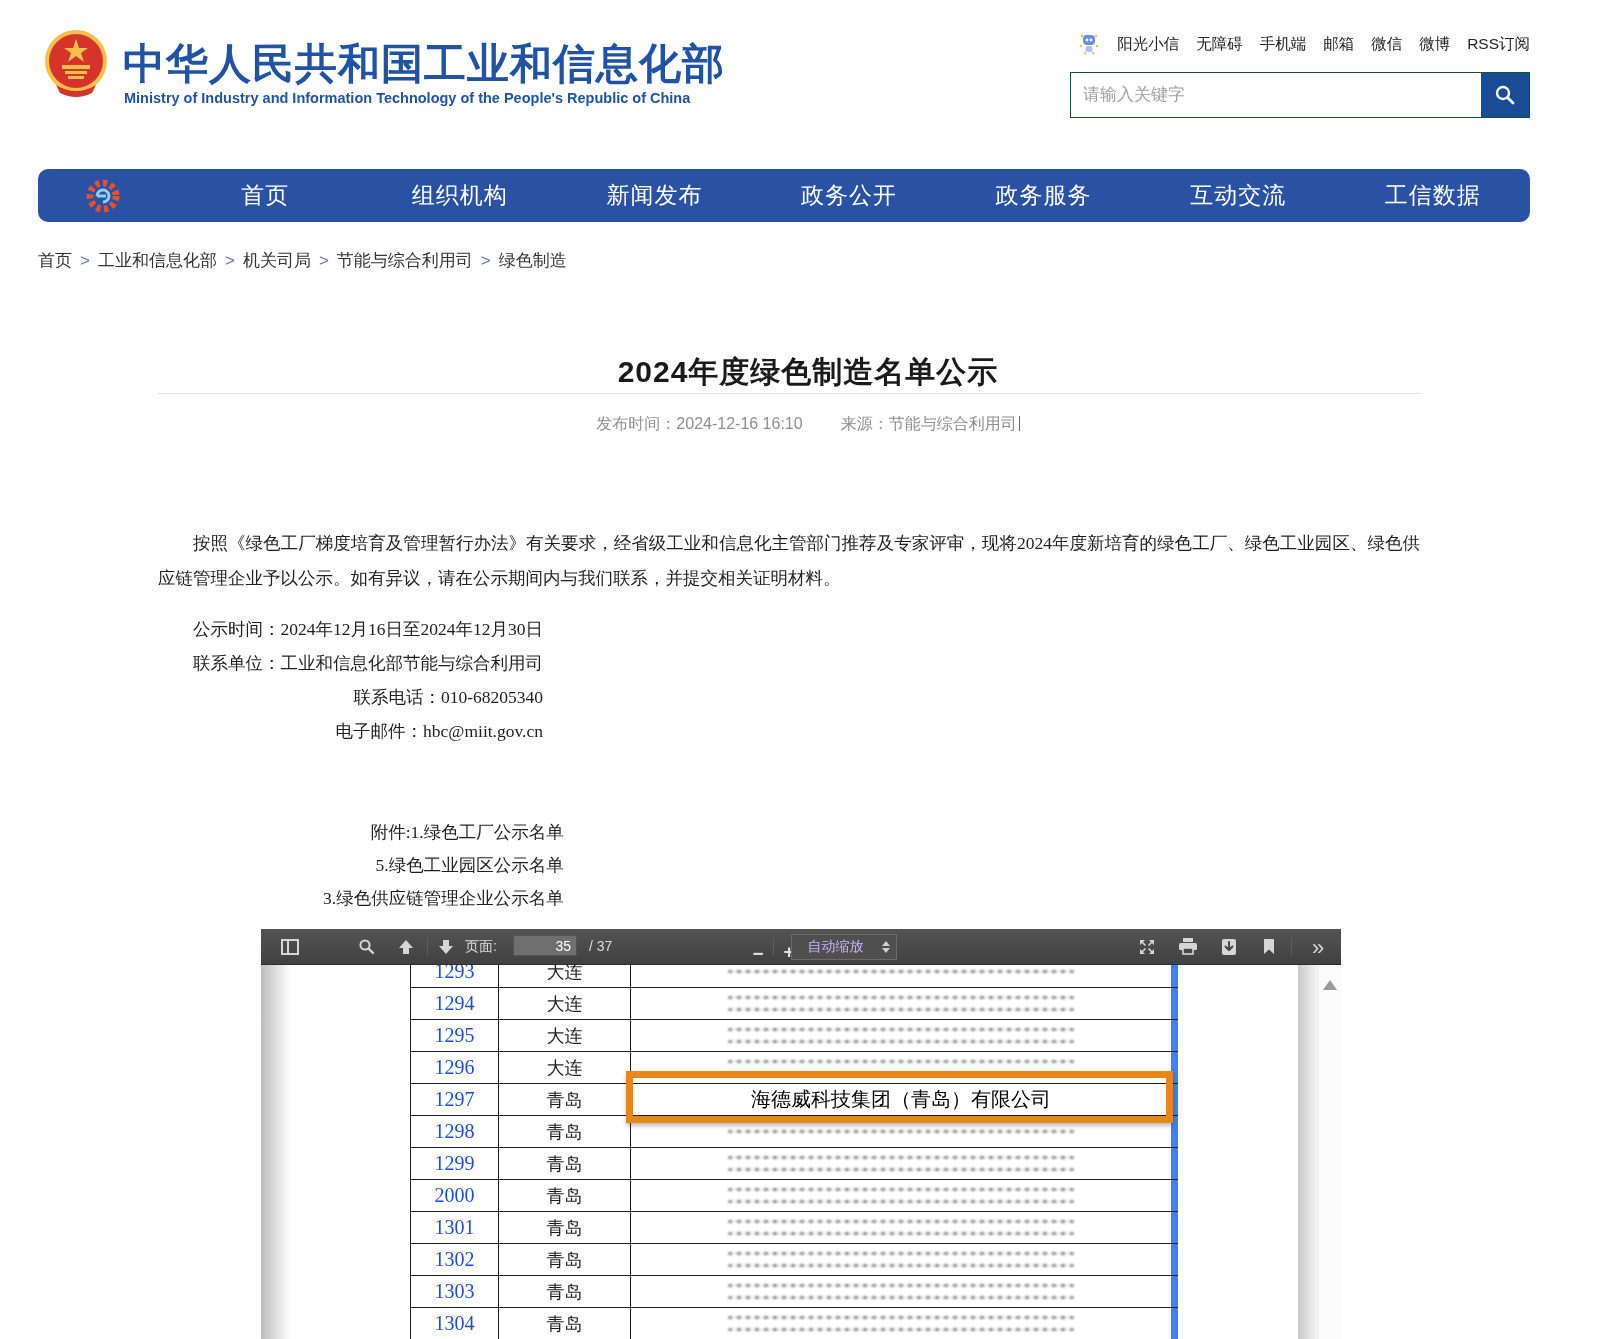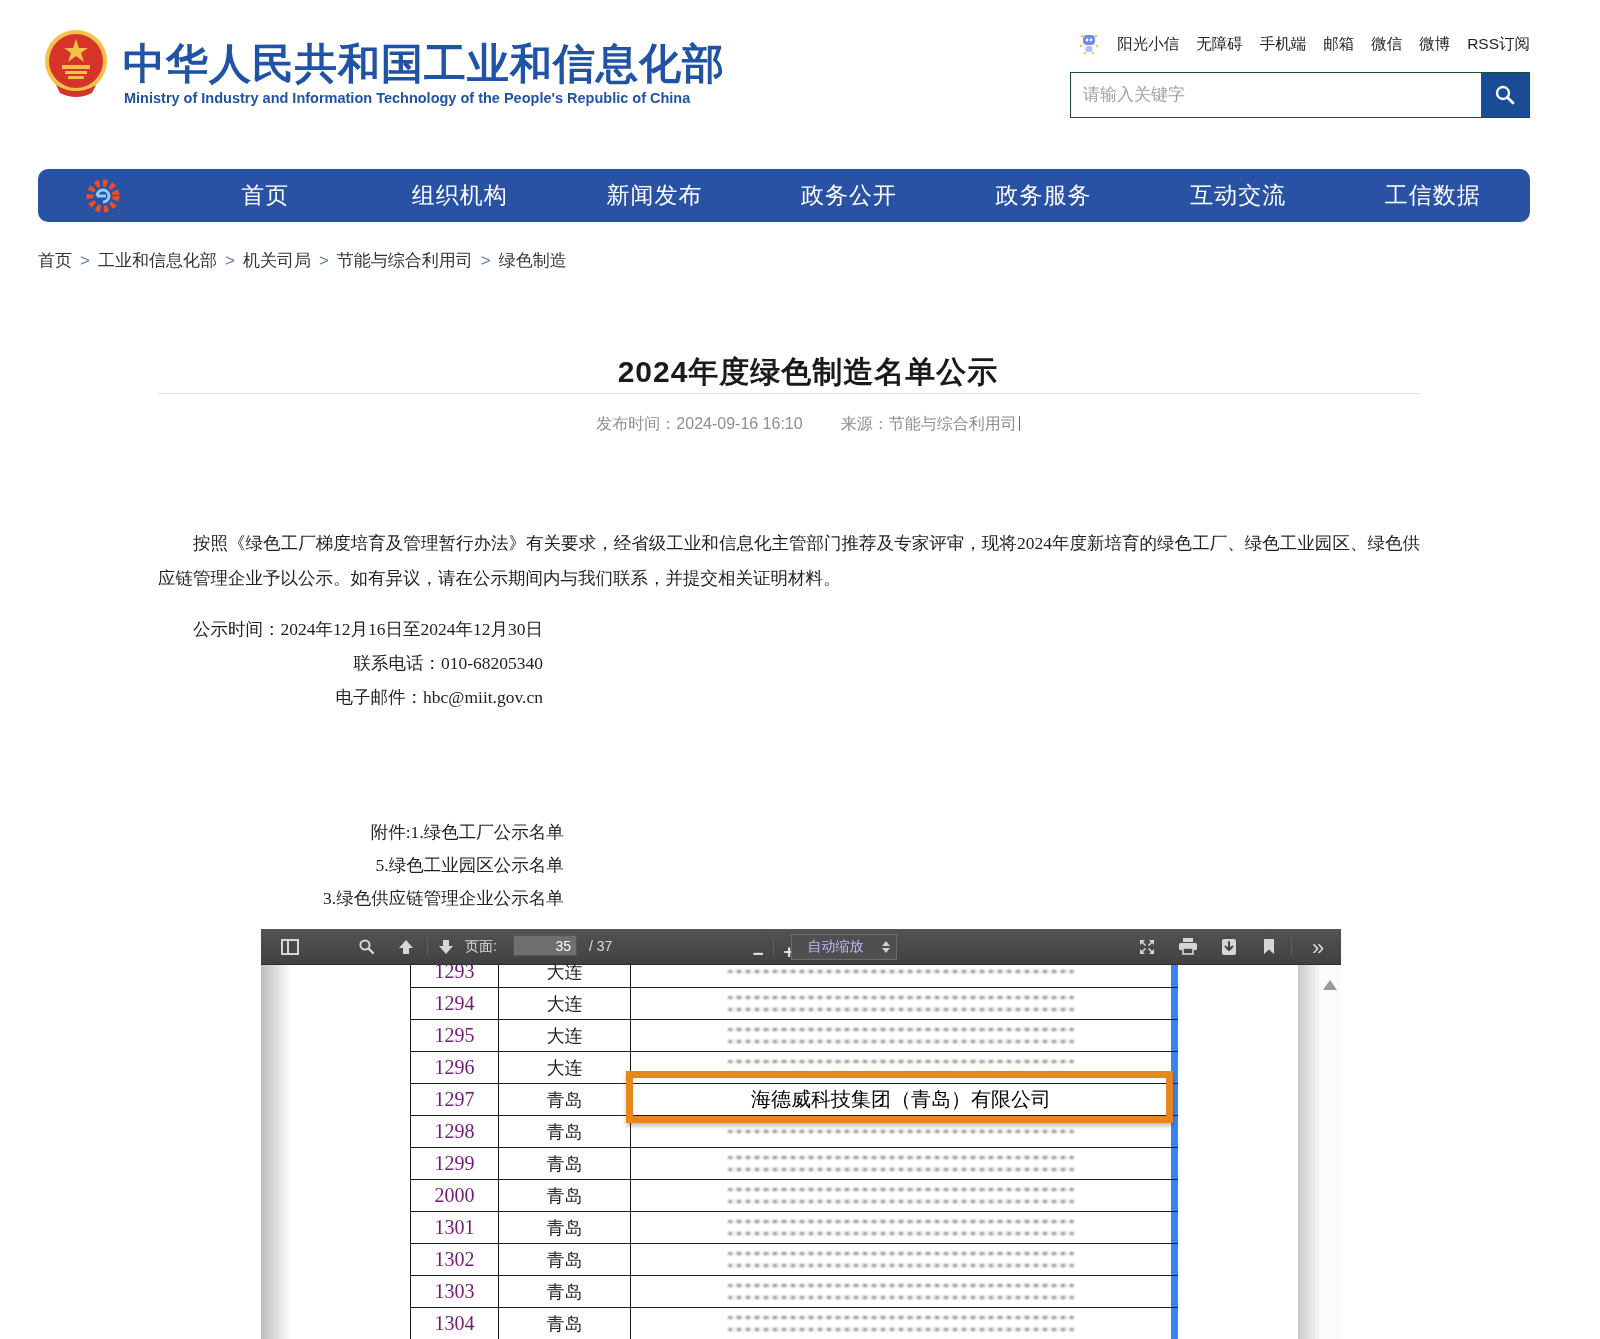--- a/index.html
+++ b/index.html
@@ -80,21 +80,21 @@
             background:linear-gradient(90deg,#c9c9c9,#f6f6f6);}
   .pdf-scrollbar{position:absolute;left:1057px;top:35px;width:23px;height:375px;background:#fbfbfb;
                  border-left:1px solid #ececec;box-sizing:border-box;cursor:pointer;}
   .scroll-up{position:absolute;left:4px;top:16px;width:0;height:0;
              border-left:7px solid transparent;border-right:7px solid transparent;
              border-bottom:10px solid #9a9a9a;}
 
   .pdf-table{position:absolute;left:149px;top:27px;width:767px;border-left:1px solid #1c1c1c;}
   .pt-row{display:flex;height:31px;border-bottom:1px solid #1c1c1c;}
   .pt-no{width:87px;border-right:1px solid #1c1c1c;display:flex;align-items:center;justify-content:center;
-         font-size:20px;color:#701a75;font-family:"Liberation Serif","DejaVu Serif",serif;}
+         font-size:20px;color:#1d4ed8;font-family:"Liberation Serif","DejaVu Serif",serif;}
   .pt-city{width:131px;border-right:1px solid #1c1c1c;display:flex;align-items:center;justify-content:center;
            font-size:18px;color:#1f1f1f;font-family:"Liberation Serif","DejaVu Serif",serif;}
   .pt-name{flex:1;position:relative;border-right:7px solid #3b82f6;display:flex;align-items:center;
            justify-content:center;font-size:20px;color:#000000;
            font-family:"Liberation Serif","DejaVu Serif",serif;text-align:center;}
   .blur-strip{position:absolute;left:18%;width:64%;height:3px;border-radius:2px;filter:blur(1.2px);
               background:repeating-linear-gradient(90deg,rgba(45,45,45,.55) 0 4px,rgba(45,45,45,.07) 4px 9px);}
   .highlight-box{position:absolute;left:365px;top:142px;width:547px;height:52px;box-sizing:border-box;
                  border:7px solid #e5871d;box-shadow:0 3px 4px rgba(0,0,0,.25);z-index:3;pointer-events:none;}
 </style>
@@ -162,27 +162,28 @@
       <a class="nav-item">政务服务</a>
       <a class="nav-item">互动交流</a>
       <a class="nav-item">工信数据</a>
     </div>
 
   <div class="breadcrumb" id="breadcrumb"><a class="bc-item">首页</a><span class="sep">&gt;</span><a class="bc-item">工业和信息化部</a><span class="sep">&gt;</span><a class="bc-item">机关司局</a><span class="sep">&gt;</span><a class="bc-item">节能与综合利用司</a><span class="sep">&gt;</span><a class="bc-item">绿色制造</a></div>
 
   <h1 class="art-title">2024年度绿色制造名单公示</h1>
   <div class="art-hr"></div>
   <div class="art-meta">
-    <span>发布时间：</span><span>2024-09-16 16:10</span><span class="gap"></span><span>来源：</span><span>节能与综合利用司</span><span class="caret"></span>
+    <span>发布时间：</span><span>2024-12-16 16:10</span><span class="gap"></span><span>来源：</span><span>节能与综合利用司</span><span class="caret"></span>
   </div>
 
   <p class="art-para serif">按照《绿色工厂梯度培育及管理暂行办法》有关要求，经省级工业和信息化主管部门推荐及专家评审，现将2024年度新培育的绿色工厂、绿色工业园区、绿色供应链管理企业予以公示。如有异议，请在公示期间内与我们联系，并提交相关证明材料。</p>
 
   <div class="info-lines serif" id="info-lines">
       <div class="info-line">公示时间：2024年12月16日至2024年12月30日</div>
+      <div class="info-line">联系单位：工业和信息化部节能与综合利用司</div>
       <div class="info-line">联系电话：010-68205340</div>
       <div class="info-line">电子邮件：hbc@miit.gov.cn</div>
     </div>
 
   <div class="attach serif" id="attachments">
       <div class="attach-line"><span class="attach-label">附件:</span><a class="attach-item">1.绿色工厂公示名单</a></div>
       <div class="attach-line"><a class="attach-item ind2">5.绿色工业园区公示名单</a></div>
       <div class="attach-line"><a class="attach-item ind3">3.绿色供应链管理企业公示名单</a></div>
     </div>
 

